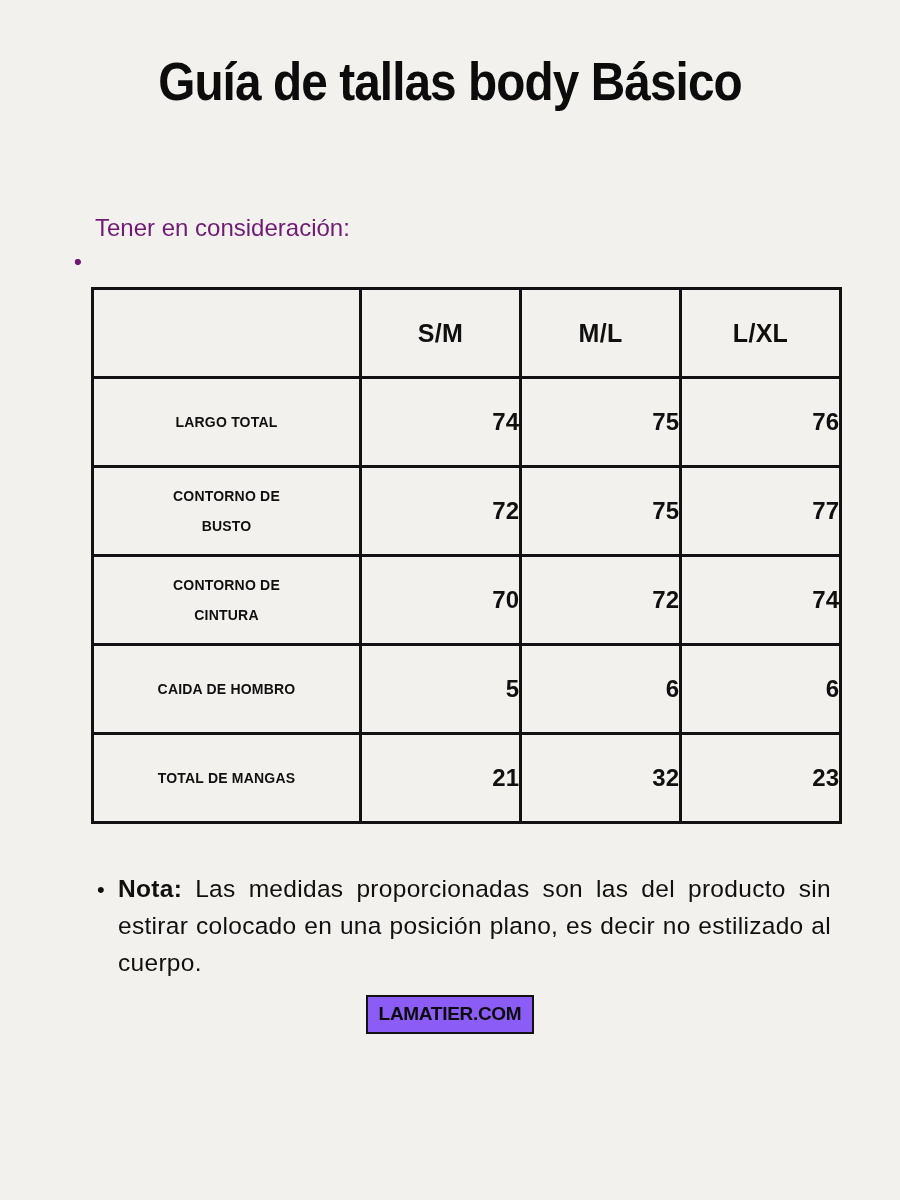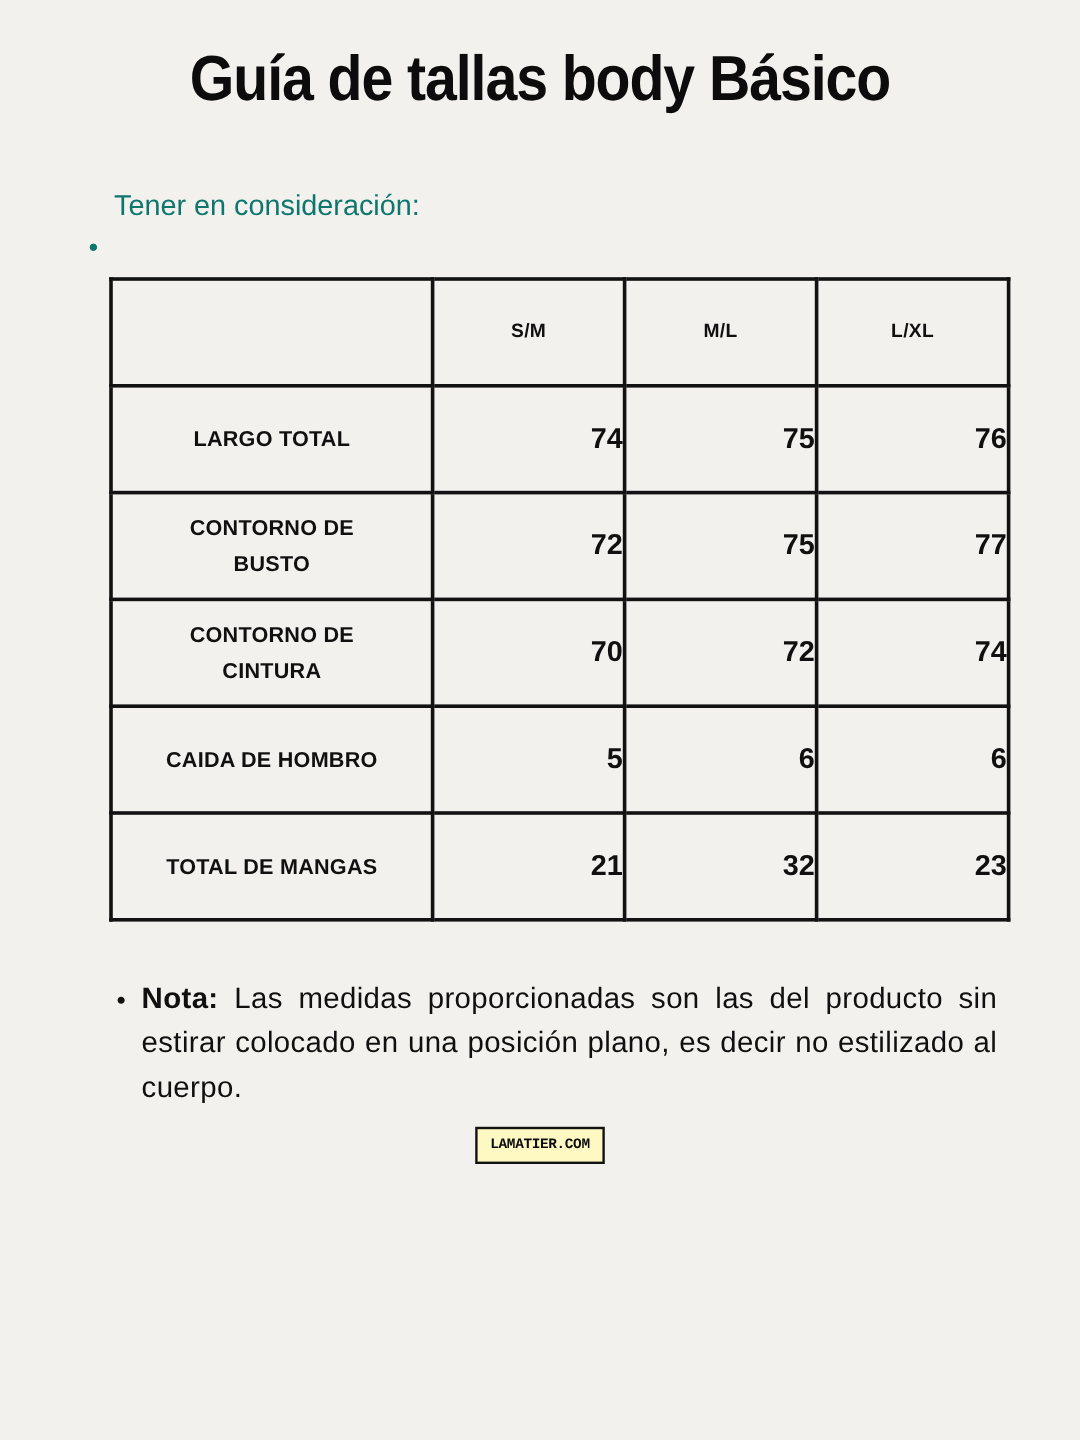--- a/index.html
+++ b/index.html
@@ -7,40 +7,40 @@
   body {
     font-family: "Liberation Sans", sans-serif;
     color: #101010;
   }
   .page {
     position: relative;
     width: 900px;
     height: 1200px;
     background: #f2f1ed;
     overflow: hidden;
-    padding-top: 36px;
+    padding-top: 52px;
   }
   
   .title {
     text-align: center;
     font-size: 53px;
     line-height: 1.12;
     font-weight: bold;
     letter-spacing: -1px;
     transform: scaleX(0.9);
     transform-origin: 50% 50%;
     color: #0c0c0c;
   }
   
   .consider-block {
-    margin: 60px 0 0 72px;
+    margin: 100px 0 0 72px;
     width: 736px;
     font-size: 24px;
     line-height: 34px;
-    color: #0f766e;
+    color: #701a75;
   }
   .consider-heading { padding-left: 23px; }
   .bullet {
     position: relative;
     padding-left: 23px;
     text-align: justify;
     letter-spacing: 0.3px;
   }
   .bullet .dot {
     position: absolute;
@@ -57,23 +57,23 @@
     width: 750px;
   }
   .size-table td, .size-table th {
     border: 3px solid #121212;
     height: 89px;
     text-align: center;
     vertical-align: middle;
     font-weight: 600;
     background: #f2f1ed;
   }
-  .size-table th { font-size: 16px; letter-spacing: 0.3px; }
+  .size-table th { font-size: 25px; letter-spacing: 0.3px; }
   .size-table td.row-label {
-    font-size: 18px;
+    font-size: 14px;
     white-space: pre-line;
     line-height: 30px;
     letter-spacing: 0.2px;
   }
   .size-table td.val { font-size: 24px; text-align: right; }
   .col-label { width: 268px; }
   .col-size  { width: 160px; }
   
   .note-block {
     margin: 46px 0 0 95px;
@@ -82,26 +82,25 @@
     line-height: 37px;
   }
   .note-block .bullet .dot { top: 1px; }
   .note-label { font-weight: bold; letter-spacing: 0.3px; }
   
   .brand-box {
     width: fit-content;
     margin: 14px auto 0;
     border: 2px solid #121212;
     padding: 6px 11px 7px;
-    font-size: 12px;
+    font-size: 19px;
     font-weight: bold;
     letter-spacing: -0.3px;
     color: #0c0c0c;
-    background: #fef9c3;
-    font-family: Liberation Mono, monospace;
+    background: #8b5cf6;
   }
 </style>
 </head>
 <body>
 
 <div class="page">
 
   <h1 class="title">Guía de tallas body Básico</h1>
 
   <div class="consider-block">

